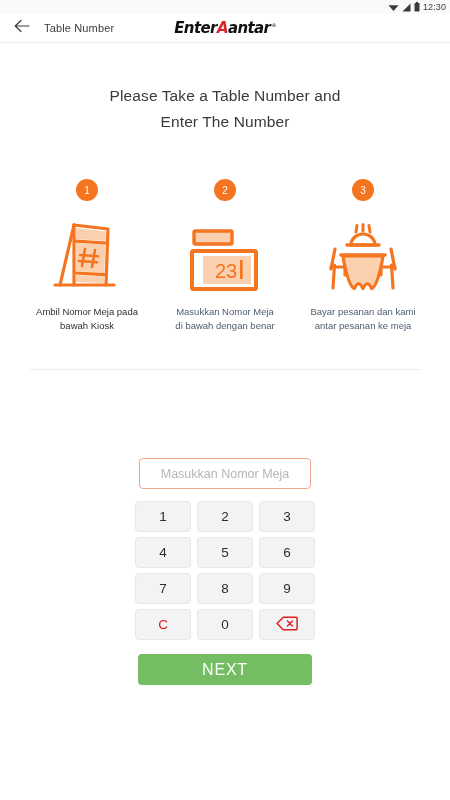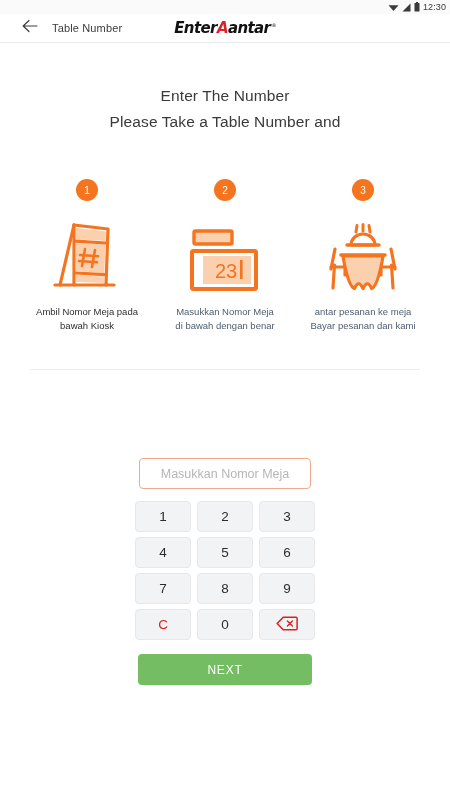--- a/index.html
+++ b/index.html
@@ -40,21 +40,21 @@
     line-height: 14px;
   }
 
   
   .app-bar {
     height: 28px;
     background: #ffffff;
     display: flex;
     align-items: center;
     position: relative;
-    padding: 0 20px;
+    padding: 0 12px;
     flex: none;
   }
   .back-btn {
     width: 20px;
     height: 20px;
     display: flex;
     align-items: center;
     justify-content: center;
     cursor: pointer;
   }
@@ -212,21 +212,21 @@
     display: flex;
     justify-content: center;
   }
   .next-btn {
     width: 174px;
     height: 31px;
     background: #74bd62;
     border: none;
     border-radius: 4px;
     color: #ffffff;
-    font-size: 12px;
+    font-size: 16px;
     letter-spacing: 0.8px;
     font-family: "Liberation Sans", sans-serif;
     cursor: pointer;
   }
 </style>
 </head>
 <body>
 
 <div id="app">
 
@@ -264,22 +264,22 @@
       <div class="brand-text">
         <span>Enter</span><span class="brand-a">A</span><span>antar</span><span class="brand-tm">®</span>
       </div>
     </div>
   </div>
   <div class="app-bar-sep"></div>
 
   <div class="content">
 
     <div class="headline">
+      <div>Please Take a Table Number and</div>
       <div>Enter The Number</div>
-      <div>Please Take a Table Number and</div>
     </div>
 
     <div class="steps">
 
       <div class="step">
         <div class="step-badge">1</div>
         <div class="step-art">
           <svg width="78" height="76" viewBox="0 0 78 76">
             <g fill="none" stroke="#f4741f" stroke-width="3.2" stroke-linecap="round" stroke-linejoin="round">
               <path d="M26 8 L12 68"></path>
@@ -345,22 +345,22 @@
               <path d="M70.5 42 L72 65"></path>
               <path d="M60 42 L60 52"></path>
             </g>
             <path d="M22 34 H62 L60 40 Q55 64 50 66 Q46 57 42 66 Q38 57 34 66 Q29 64 24 40 Z" fill="#fad0ae"></path>
             <path d="M22 33 H62 L61 39 Q56 64 50.5 65.5 Q46.5 56 42 65.5 Q37.5 56 33.5 65.5 Q28 64 23 39 Z" fill="none" stroke="#f4741f" stroke-width="3.2" stroke-linejoin="round" stroke-linecap="round"></path>
             <path d="M20 32 H64" stroke="#f4741f" stroke-width="3.6" stroke-linecap="round"></path>
           </svg>
         </div>
         <div class="step-badge" style="order:1">3</div>
         <div class="step-caption cap-blue" style="order:3">
+          <div>Bayar pesanan dan kami</div>
           <div>antar pesanan ke meja</div>
-          <div>Bayar pesanan dan kami</div>
         </div>
       </div>
 
     </div>
 
     <div class="divider"></div>
 
     <div class="input-wrap">
       <input class="table-input" type="text" placeholder="Masukkan Nomor Meja" style="">
     </div>

